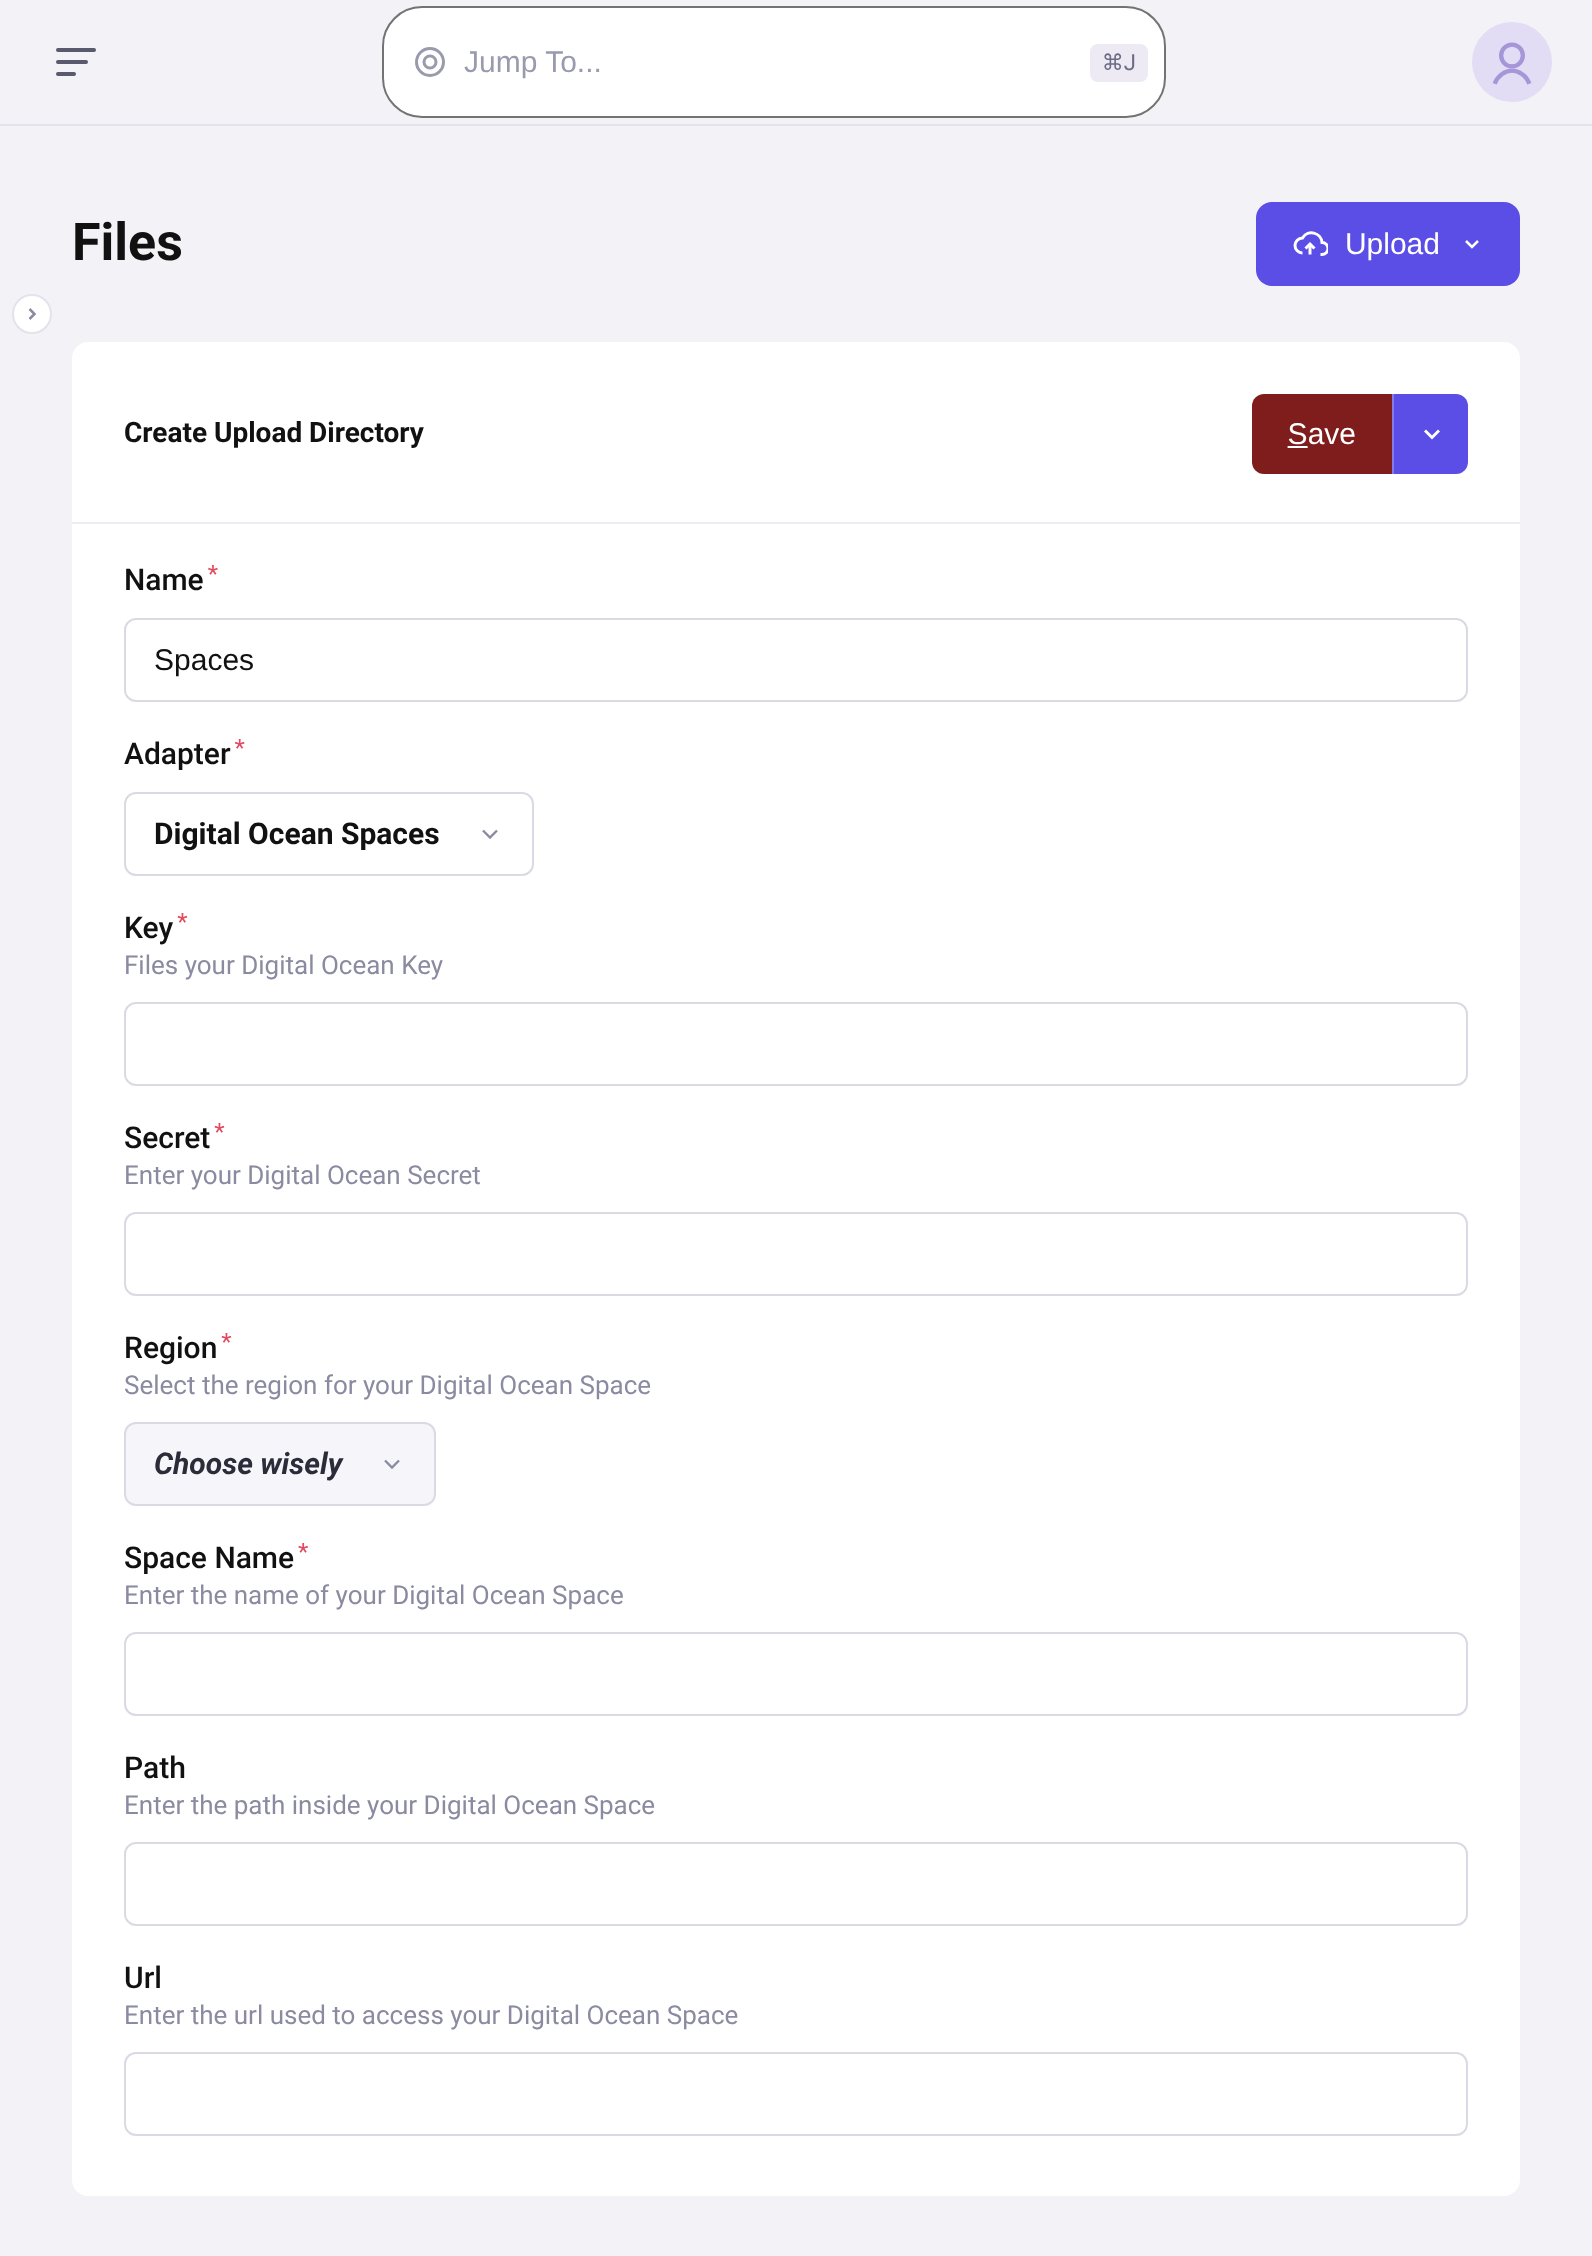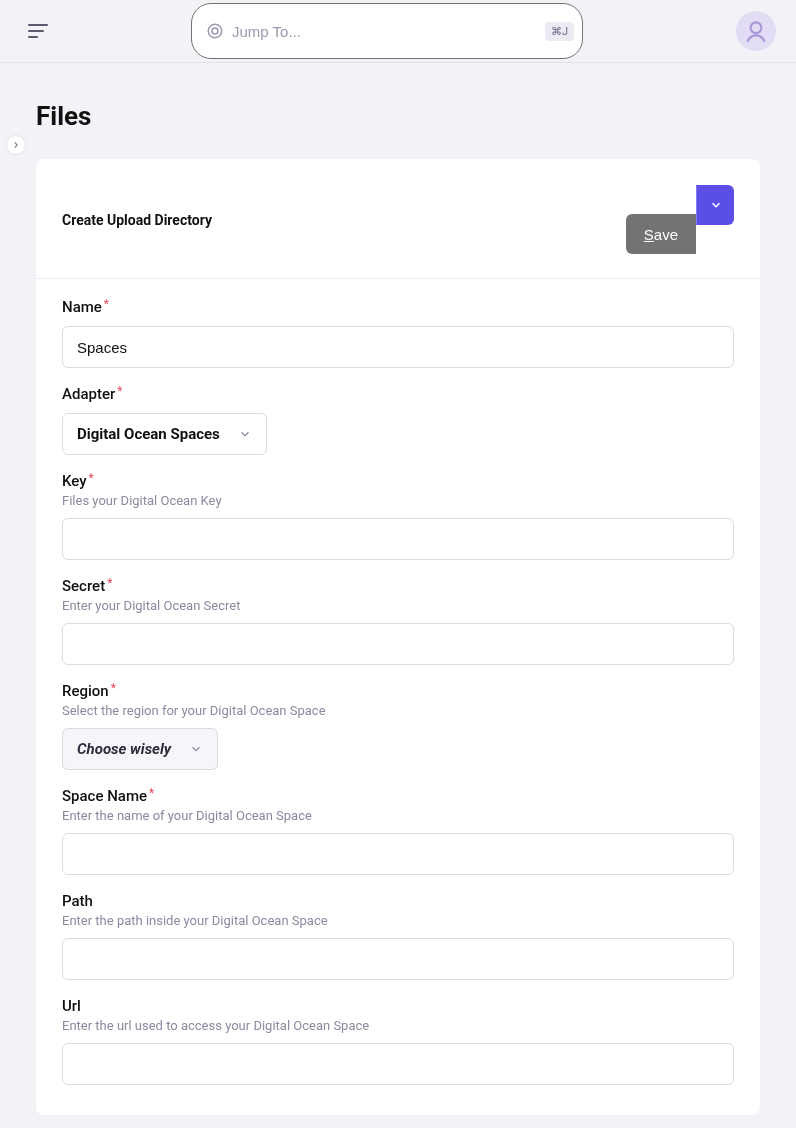--- a/index.html
+++ b/index.html
@@ -150,29 +150,28 @@
     }
     .card-title {
       font-size: 14px;
       font-weight: 700;
       color: #111;
     }
     .save-group {
       display: flex;
     }
     .save-btn {
-      background: #737373;
+      background: #7f1d1d;
       color: #fff;
       border: none;
       height: 40px;
       padding: 12px 18px;
       border-radius: 6px 0 0 6px;
       font-size: 15px;
       cursor: pointer;
-      margin-top: 29px;
     }
     .save-btn .ul { text-decoration: underline; }
     .save-dd {
       background: #5b4ee6;
       border: none;
       border-left: 1px solid rgba(255,255,255,0.25);
       height: 40px;
       width: 38px;
       border-radius: 0 6px 6px 0;
       display: flex;
@@ -269,20 +268,31 @@
   <div class="avatar">
     <svg width="26" height="26" viewBox="0 0 24 24" fill="none" stroke="#a596d8" stroke-width="2">
       <circle cx="12" cy="9" r="5"></circle>
       <path d="M4 22c1.5-4 5-6 8-6s6.5 2 8 6"></path>
     </svg>
   </div>
 </div>
 
 <div class="page-header">
   <h1 class="page-title">Files</h1>
+  <button class="upload-btn">
+    <svg width="18" height="18" viewBox="0 0 24 24" fill="none" stroke="#fff" stroke-width="2">
+      <path d="M7 18a5 5 0 0 1 0-10 7 7 0 0 1 13 3 4 4 0 0 1 0 8h-1"></path>
+      <path d="M12 12v7"></path>
+        <path d="M9 15l3-3 3 3"></path>
+    </svg>
+    <span>Upload</span>
+    <svg class="chev" width="12" height="12" viewBox="0 0 24 24" fill="none" stroke="#fff" stroke-width="2.5">
+      <path d="M6 9l6 6 6-6"></path>
+    </svg>
+  </button>
 </div>
 
 <div class="content-area">
   <div class="side-toggle">
     <svg width="10" height="10" viewBox="0 0 24 24" fill="none" stroke="#8a8aa0" stroke-width="3">
       <path d="M9 6l6 6-6 6"></path>
     </svg>
   </div>
 
   <div class="card">

